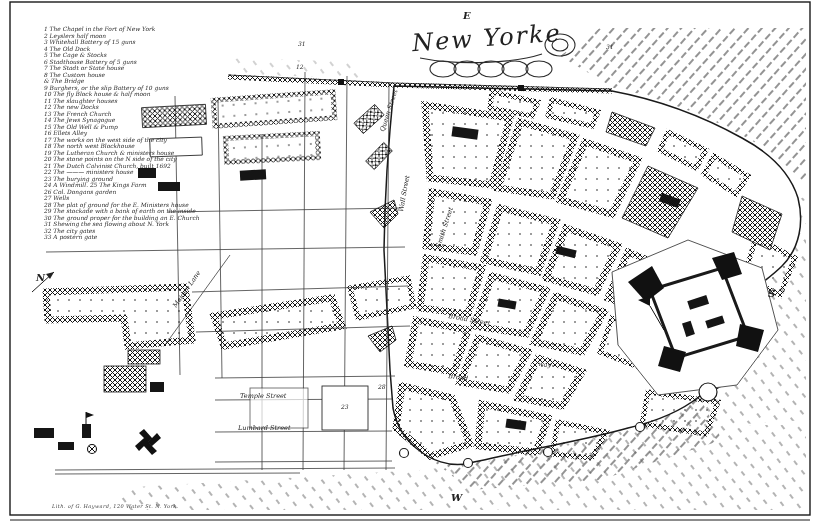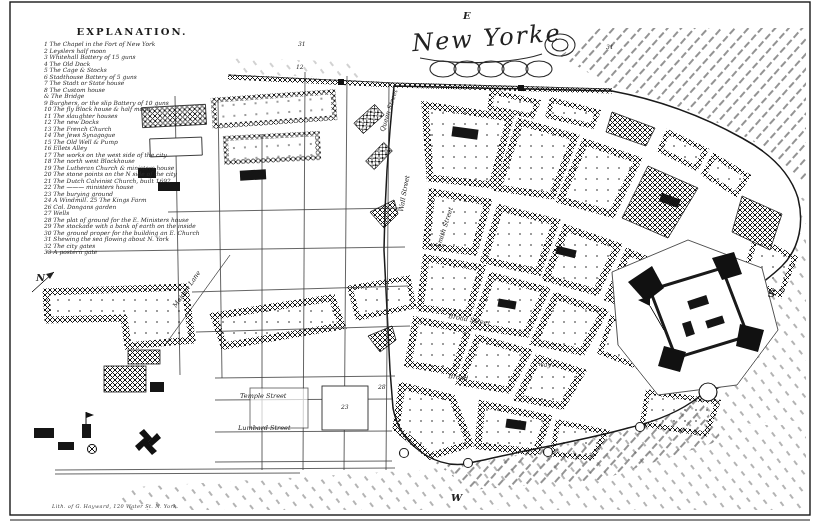--- a/index.html
+++ b/index.html
@@ -238,21 +238,20 @@
     <g>
       <text class="refnum" x="298" y="46">31</text>
       <text class="refnum" x="296" y="69">12</text>
       <text class="refnum" x="606" y="49">31</text>
       <text class="refnum" x="341" y="409">23</text>
       <text class="refnum" x="378" y="389">28</text>
     </g>
   </svg>
 
   <div class="legend">
-    <div class="legend-heading">EXPLANATION.</div>
     <div>
         <div class="lg-item">1 The Chapel in the Fort of New York</div>
         <div class="lg-item">2 Leyslers half moon</div>
         <div class="lg-item">3 Whitehall Battery of 15 guns</div>
         <div class="lg-item">4 The Old Dock</div>
         <div class="lg-item">5 The Cage &amp; Stocks</div>
         <div class="lg-item">6 Stadthouse Battery of 5 guns</div>
         <div class="lg-item">7 The Stadt or State house</div>
         <div class="lg-item">8 The Custom house</div>
         <div class="lg-item">&amp; The Bridge</div>

